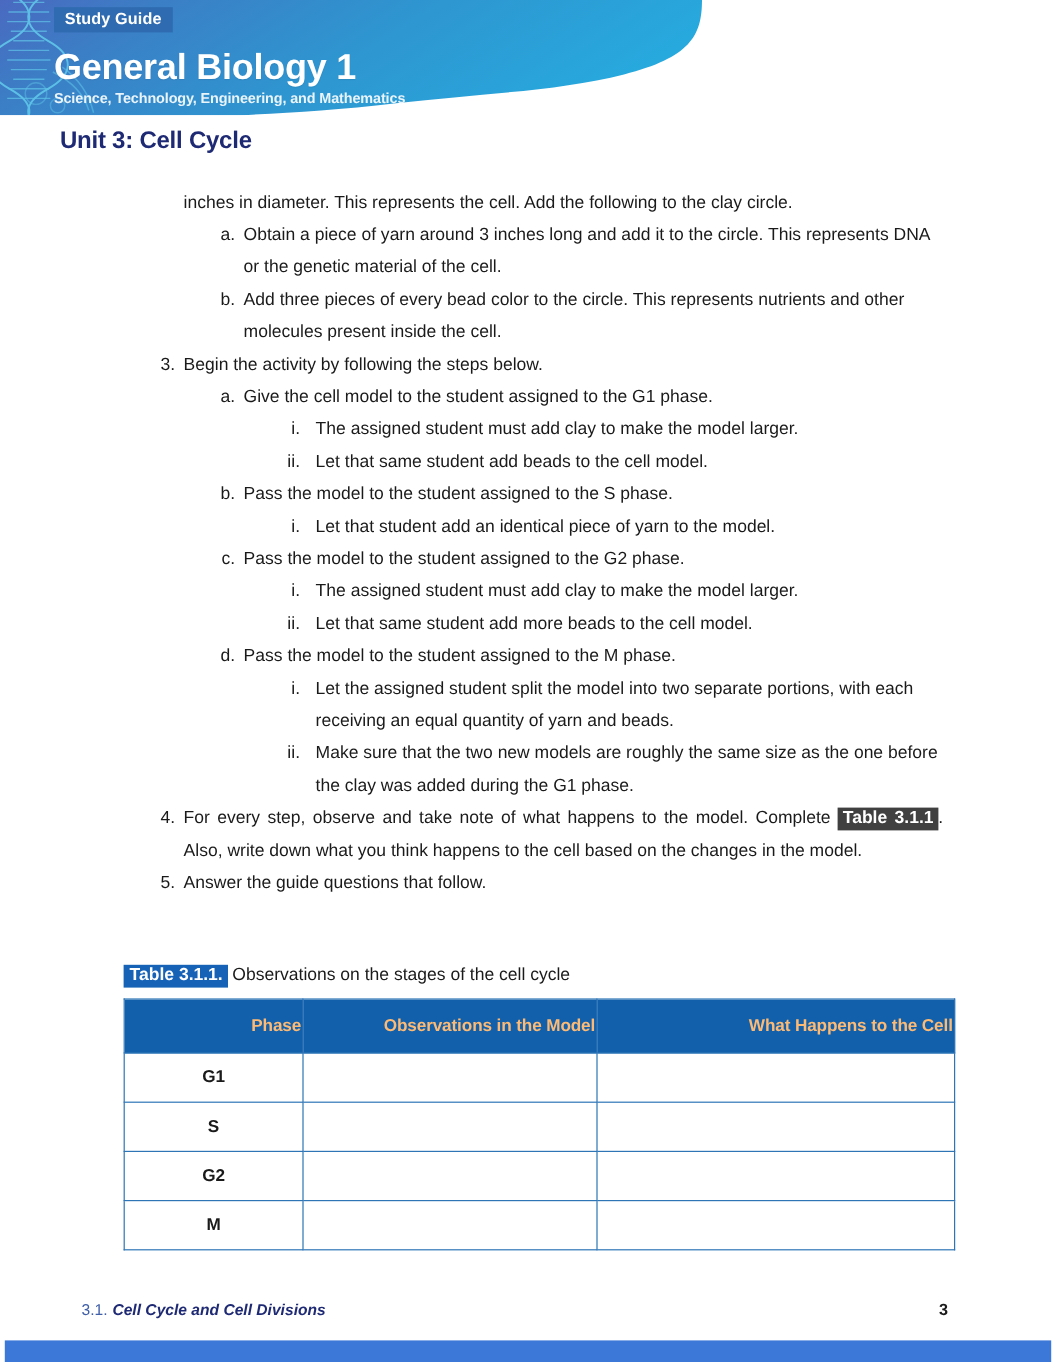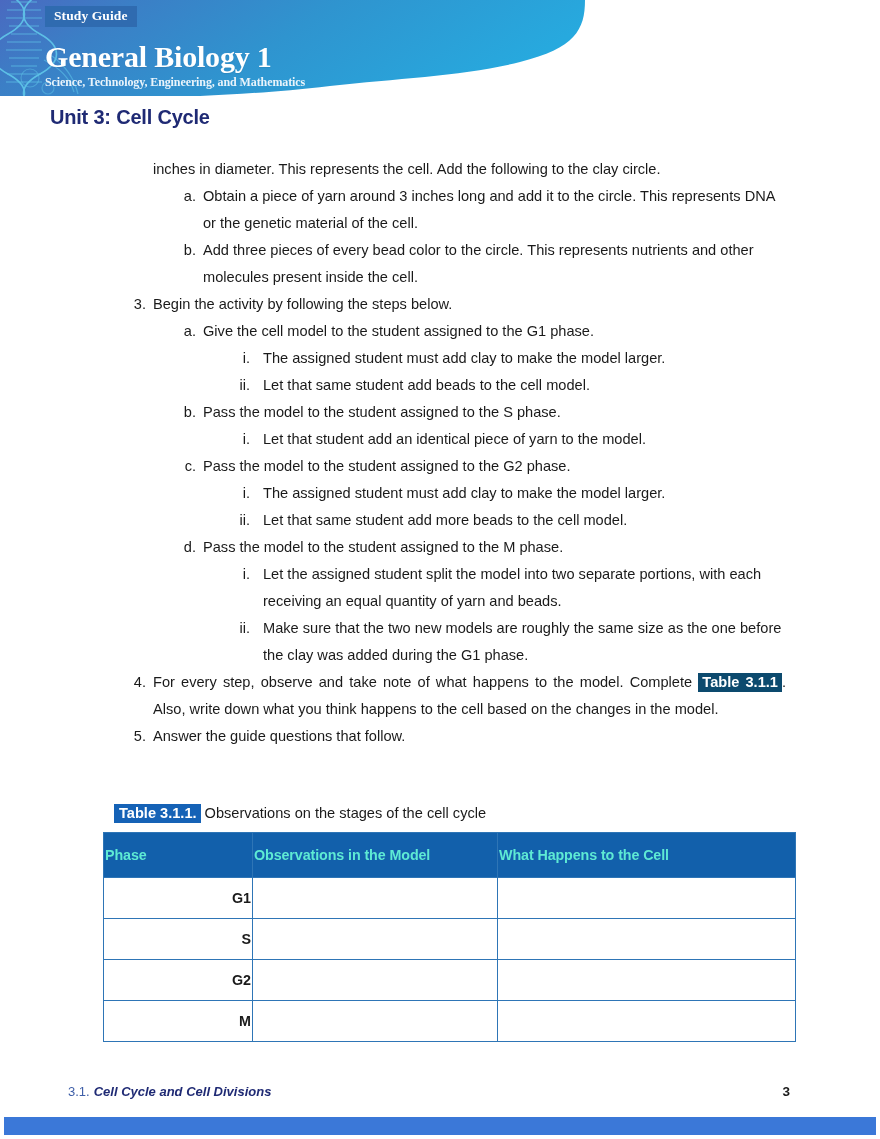--- a/index.html
+++ b/index.html
@@ -17,21 +17,20 @@
   }
 
   
   .page-header {
     position: absolute;
     left: 0;
     top: 0;
     width: 840px;
     height: 96px;
     overflow: hidden;
-    font-family: Liberation Serif, serif;
   }
   .header-svg {
     position: absolute;
     left: 0;
     top: 0;
   }
   .header-content {
     position: absolute;
     left: 45px;
     top: 6px;
@@ -143,21 +142,21 @@
     left: 25px;
     top: 0;
     width: 22px;
     text-align: right;
   }
 
   .txt { display: block; }
   .justify { text-align: justify; text-justify: inter-word; }
 
   .tbl-ref {
-    background: #0c4a6e;
+    background: #404040;
     color: #ffffff;
     font-weight: bold;
     padding: 1px 4px 2px 4px;
     white-space: nowrap;
   }
 
   
   .data-table-section {
     position: absolute;
     left: 103px;
@@ -176,48 +175,47 @@
     color: #1a1a1a;
     margin-top: 4px;
     line-height: 22px;
     white-space: nowrap;
   }
   .caption-badge {
     background: #1562b6;
     color: #ffffff;
     font-weight: bold;
     padding: 1px 4px 2px 5px;
-    margin-left: 11px;
   }
 
   table.data-table {
     border-collapse: collapse;
     width: 683px;
     margin-top: 8px;
     table-layout: fixed;
   }
   table.data-table th {
     background: #1260ab;
-    color: #5eead4;
+    color: #fdba74;
     font-size: 14.3px;
     font-weight: bold;
     height: 42px;
-    text-align: left;
+    text-align: right;
     border: 1px solid #2e75b6;
     letter-spacing: -0.1px;
   }
   table.data-table th.col-phase { width: 146px; }
   table.data-table th.col-obs   { width: 242px; }
   table.data-table th.col-cell  { width: 295px; }
 
   table.data-table td {
     border: 1px solid #2e75b6;
     height: 38px;
     background: #ffffff;
-    text-align: right;
+    text-align: center;
     font-size: 14.3px;
     font-weight: bold;
     color: #1a1a1a;
     vertical-align: middle;
   }
 
   
   .page-footer {
     position: absolute;
     left: 0;

